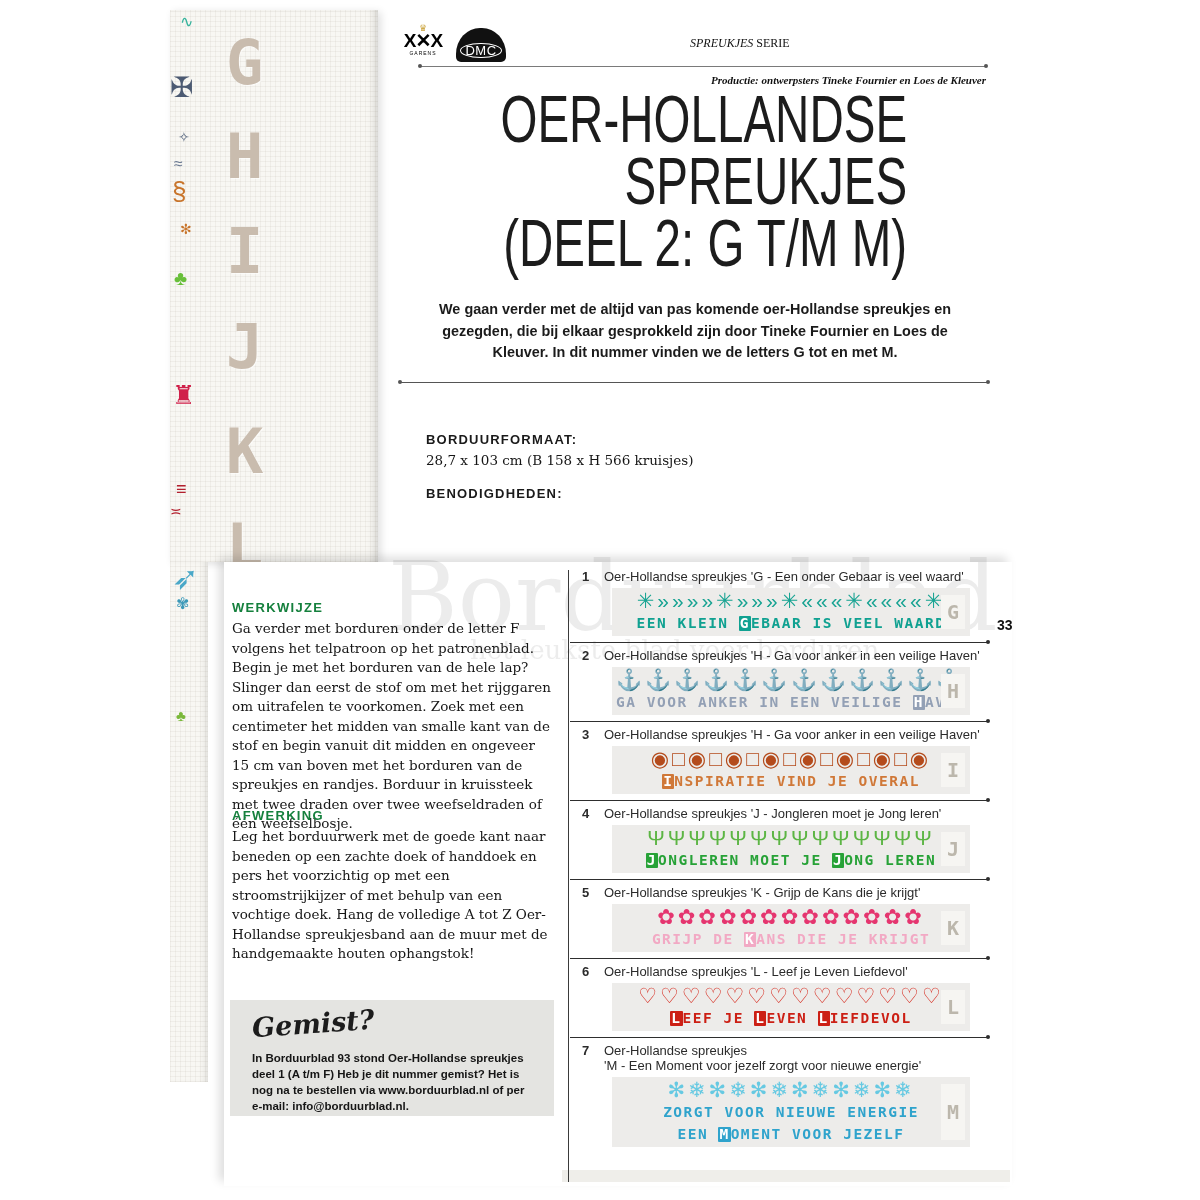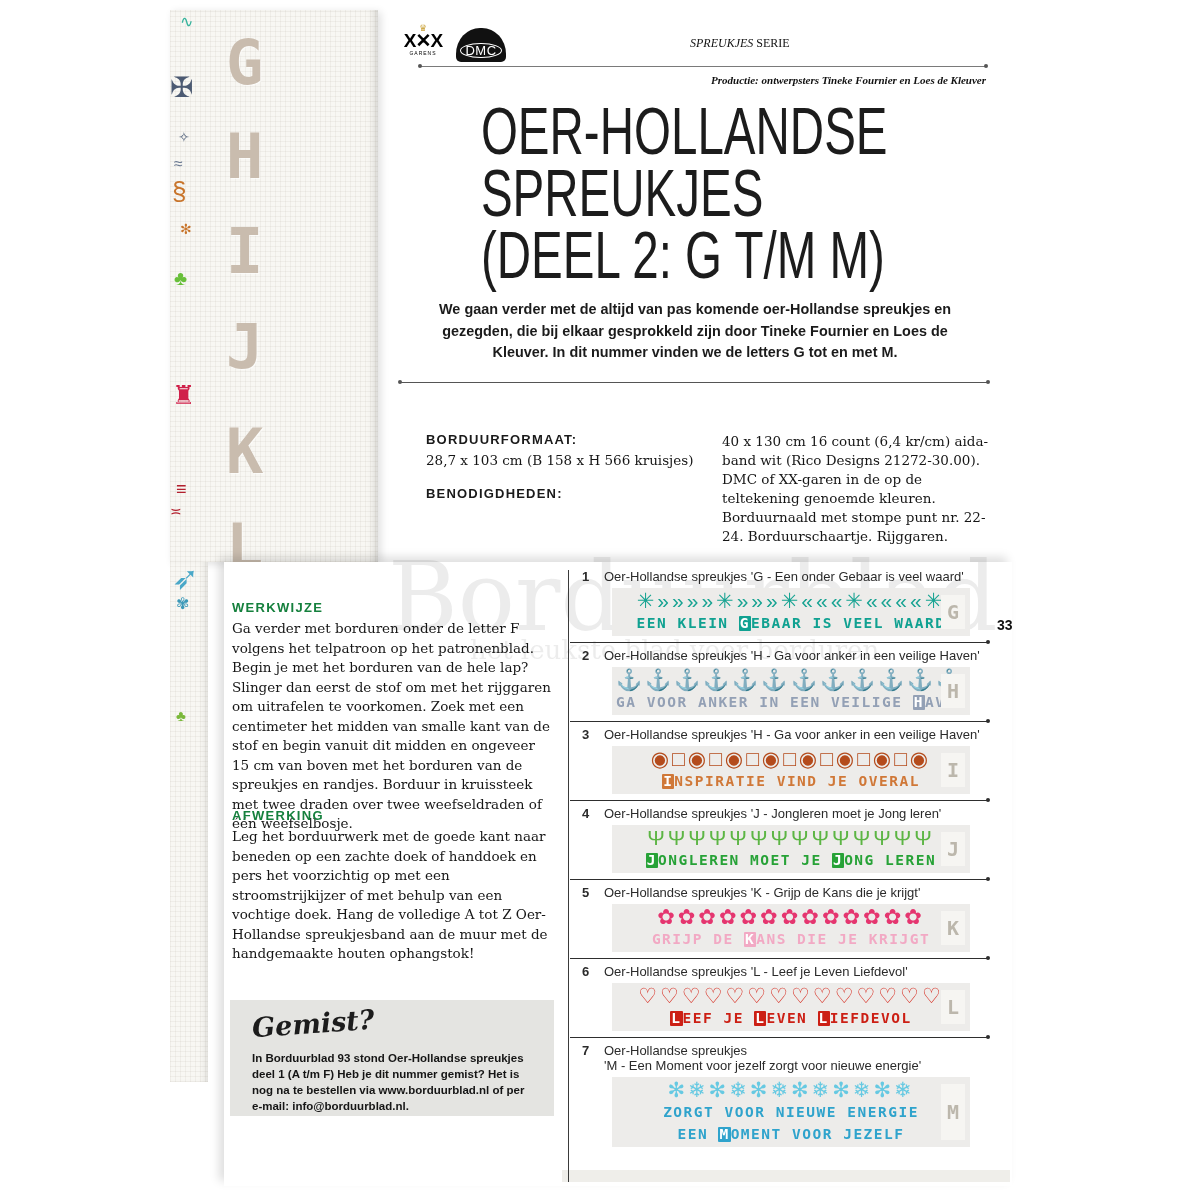--- a/index.html
+++ b/index.html
@@ -30,21 +30,21 @@
   #series{position:absolute;left:690px;top:36px;width:296px;text-align:left;
     font-family:"Liberation Serif",serif;font-size:12px;color:#111;}
   #series .it{font-style:italic;}
   .rule{position:absolute;border-top:1.5px solid #7a7a7a;}
   .rule .dotl,.rule .dotr{position:absolute;top:-3px;width:4px;height:4px;background:#555;border-radius:50%;}
   .rule .dotl{left:-2px;} .rule .dotr{right:-2px;}
   #credit{position:absolute;left:560px;top:74px;width:426px;text-align:right;
     font-family:"Liberation Serif",serif;font-style:italic;font-weight:bold;font-size:11px;color:#111;}
 
   
-  #title{position:absolute;left:398px;top:100px;width:592px;text-align:left;}
+  #title{position:absolute;left:398px;top:88px;width:592px;text-align:right;}
   .title-line{font-family:"Liberation Sans",sans-serif;font-weight:normal;font-size:66px;
     line-height:62px;color:#1c1c1c;transform:scaleX(.72);transform-origin:center top;white-space:nowrap;}
   #intro{position:absolute;left:412px;top:298px;width:566px;text-align:center;
     font-weight:bold;font-size:15px;line-height:21.5px;color:#1b1b1b;transform:scaleX(.96);transform-origin:center top;}
 
   
   #materials{position:absolute;left:426px;top:432px;width:566px;display:flex;gap:26px;}
   .mat-col{flex:1;}
   .mat-label{font-weight:bold;font-size:13px;letter-spacing:1.2px;margin-bottom:4px;}
   .mat-text{font-family:"DejaVu Serif",serif;font-size:13.5px;line-height:19px;color:#161616;}
@@ -146,23 +146,20 @@
       <span class="dotr"></span>
     </div>
 
   <div id="materials">
     <div class="mat-col">
       <div class="mat-label">BORDUURFORMAAT:</div>
       <div class="mat-text">28,7 x 103 cm (B 158 x H 566 kruisjes)</div>
       <div class="mat-gap"></div>
       <div class="mat-label">BENODIGDHEDEN:</div>
     </div>
-    <div class="mat-col">
-      <div class="mat-text">40 x 130 cm 16 count (6,4 kr/cm) aida-band wit (Rico Designs 21272-30.00). DMC of XX-garen in de op de teltekening genoemde kleuren. Borduurnaald met stompe punt nr. 22-24. Borduurschaartje. Rijggaren.</div>
-    </div>
   </div>
 
   <div id="panel"></div>
   <div id="watermark">
     <div class="big">Borduurblad</div>
     <div class="small">het leukste blad voor borduren</div>
   </div>
 
   <div class="txt-section" style="left:232px;top:600px;">
     <div class="sec-head">WERKWIJZE</div>

